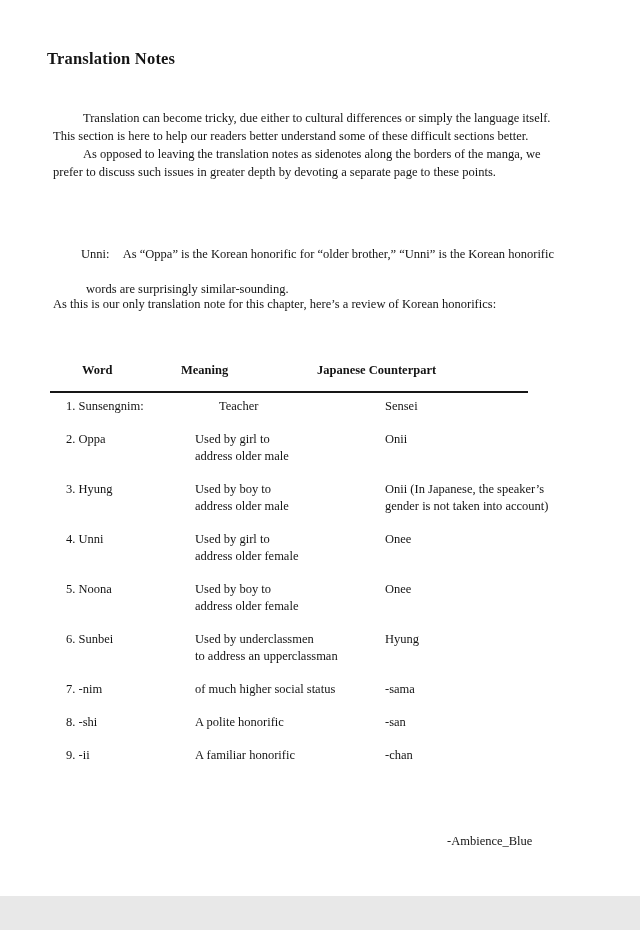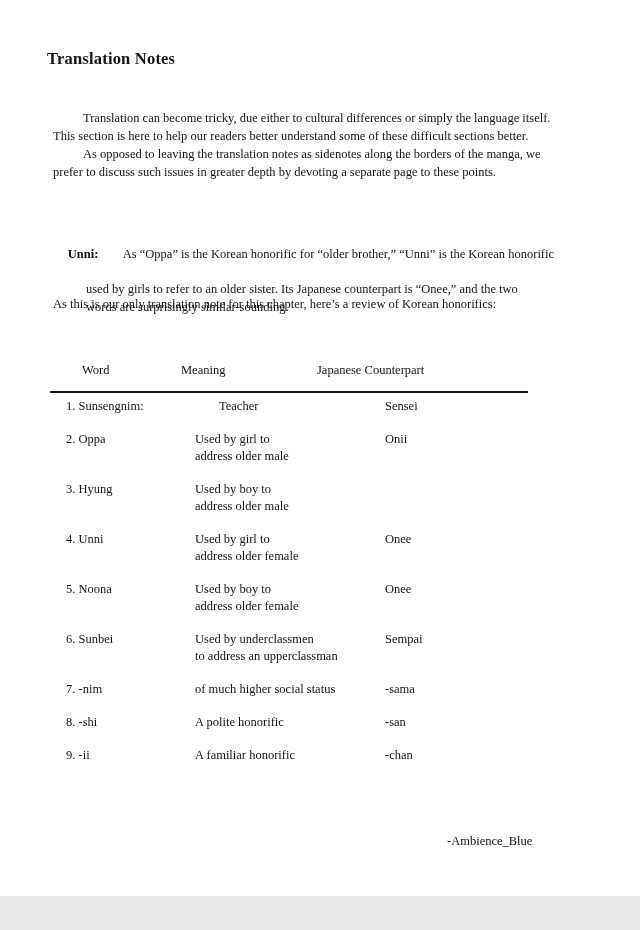--- a/index.html
+++ b/index.html
@@ -30,29 +30,30 @@
   .intro .line { white-space: pre; }
   .intro .indent { padding-left: 30px; }
   .note {
     left: 49px; top: 229px;
     line-height: 17.4px;
     width: 560px;
   }
   .note .term {
     display: inline-block;
     width: 55px;
-    font-weight: bold;
+    font-weight: normal;
+    text-align: center;
   }
   .note .cont { padding-left: 37px; }
   .review-line {
     left: 53px; top: 296px;
     line-height: 17px;
   }
   .thead { left: 0; top: 363px; width: 640px; height: 18px; }
-  .thead .th { position: absolute; font-weight: normal; white-space: pre; }
+  .thead .th { position: absolute; font-weight: bold; white-space: pre; }
   .th-word { left: 82px; }
   .th-meaning { left: 181px; }
   .th-counterpart { left: 317px; }
   .rule {
     left: 50px; top: 391px;
     width: 478px; height: 2px;
     background: #161616;
   }
   .tbody { left: 66px; top: 398px; width: 555px; }
   .trow {
@@ -82,21 +83,20 @@
     <div class="line indent">Translation can become tricky, due either to cultural differences or simply the language itself.</div>
     <div class="line">This section is here to help our readers better understand some of these difficult sections better.</div>
     <div class="line indent">As opposed to leaving the translation notes as sidenotes along the borders of the manga, we</div>
     <div class="line">prefer to discuss such issues in greater depth by devoting a separate page to these points.</div>
   </div>
 
   <div class="abs note">
     <div class="line nowrap">
       <span class="term">Unni:</span><span>As “Oppa” is the Korean honorific for “older brother,” “Unni” is the Korean honorific</span>
     </div>
-    <div class="line cont nowrap">used by girls to refer to an older sister. Its Japanese counterpart is “Onee,” and the two</div>
     <div class="line cont nowrap">words are surprisingly similar-sounding.</div>
   </div>
 
   <div class="abs review-line nowrap">As this is our only translation note for this chapter, here’s a review of Korean honorifics:</div>
 
   <div class="abs thead">
     <span class="th th-word">Word</span>
     <span class="th th-meaning">Meaning</span>
     <span class="th th-counterpart">Japanese Counterpart</span>
   </div>
@@ -128,20 +128,24 @@
         </div>
       </div>
       <div class="trow">
         <div class="cell col-word">
           <div class="line">3. Hyung</div>
         </div>
         <div class="cell col-meaning">
           <div class="line">Used by boy to</div>
           <div class="line">address older male</div>
         </div>
+        <div class="cell col-counterpart">
+          <div class="line">Onii (In Japanese, the speaker’s</div>
+          <div class="line">gender is not taken into account)</div>
+        </div>
       </div>
       <div class="trow">
         <div class="cell col-word">
           <div class="line">4. Unni</div>
         </div>
         <div class="cell col-meaning">
           <div class="line">Used by girl to</div>
           <div class="line">address older female</div>
         </div>
         <div class="cell col-counterpart">
@@ -162,21 +166,21 @@
       </div>
       <div class="trow">
         <div class="cell col-word">
           <div class="line">6. Sunbei</div>
         </div>
         <div class="cell col-meaning">
           <div class="line">Used by underclassmen</div>
           <div class="line">to address an upperclassman</div>
         </div>
         <div class="cell col-counterpart">
-          <div class="line">Sempai</div>
+          <div class="line">Hyung</div>
         </div>
       </div>
       <div class="trow">
         <div class="cell col-word">
           <div class="line">7. -nim</div>
         </div>
         <div class="cell col-meaning">
           <div class="line">of much higher social status</div>
         </div>
         <div class="cell col-counterpart">

